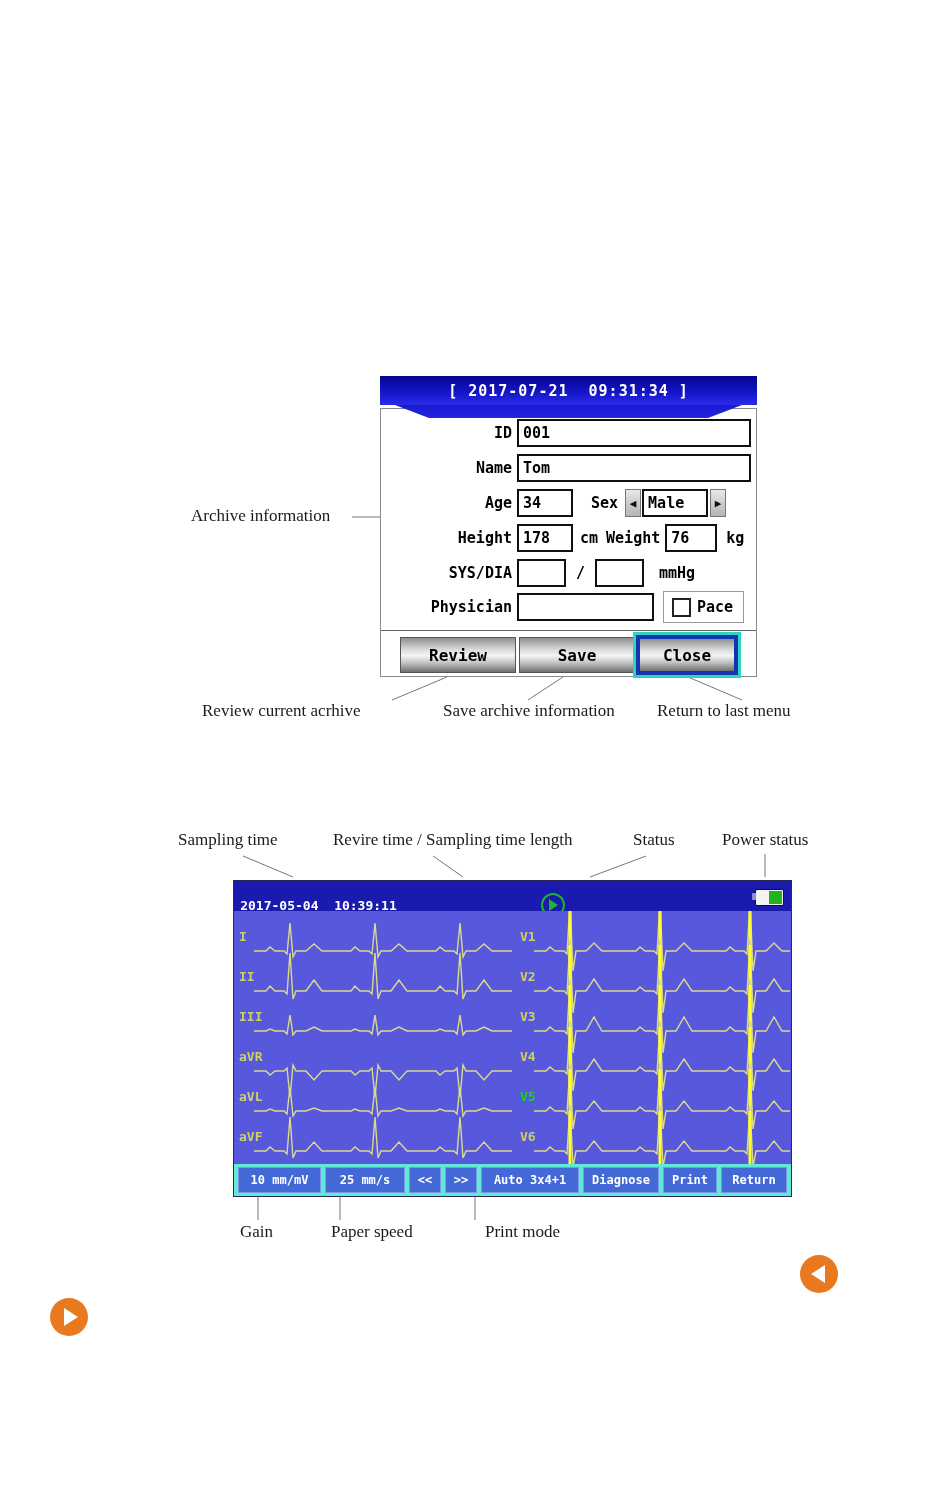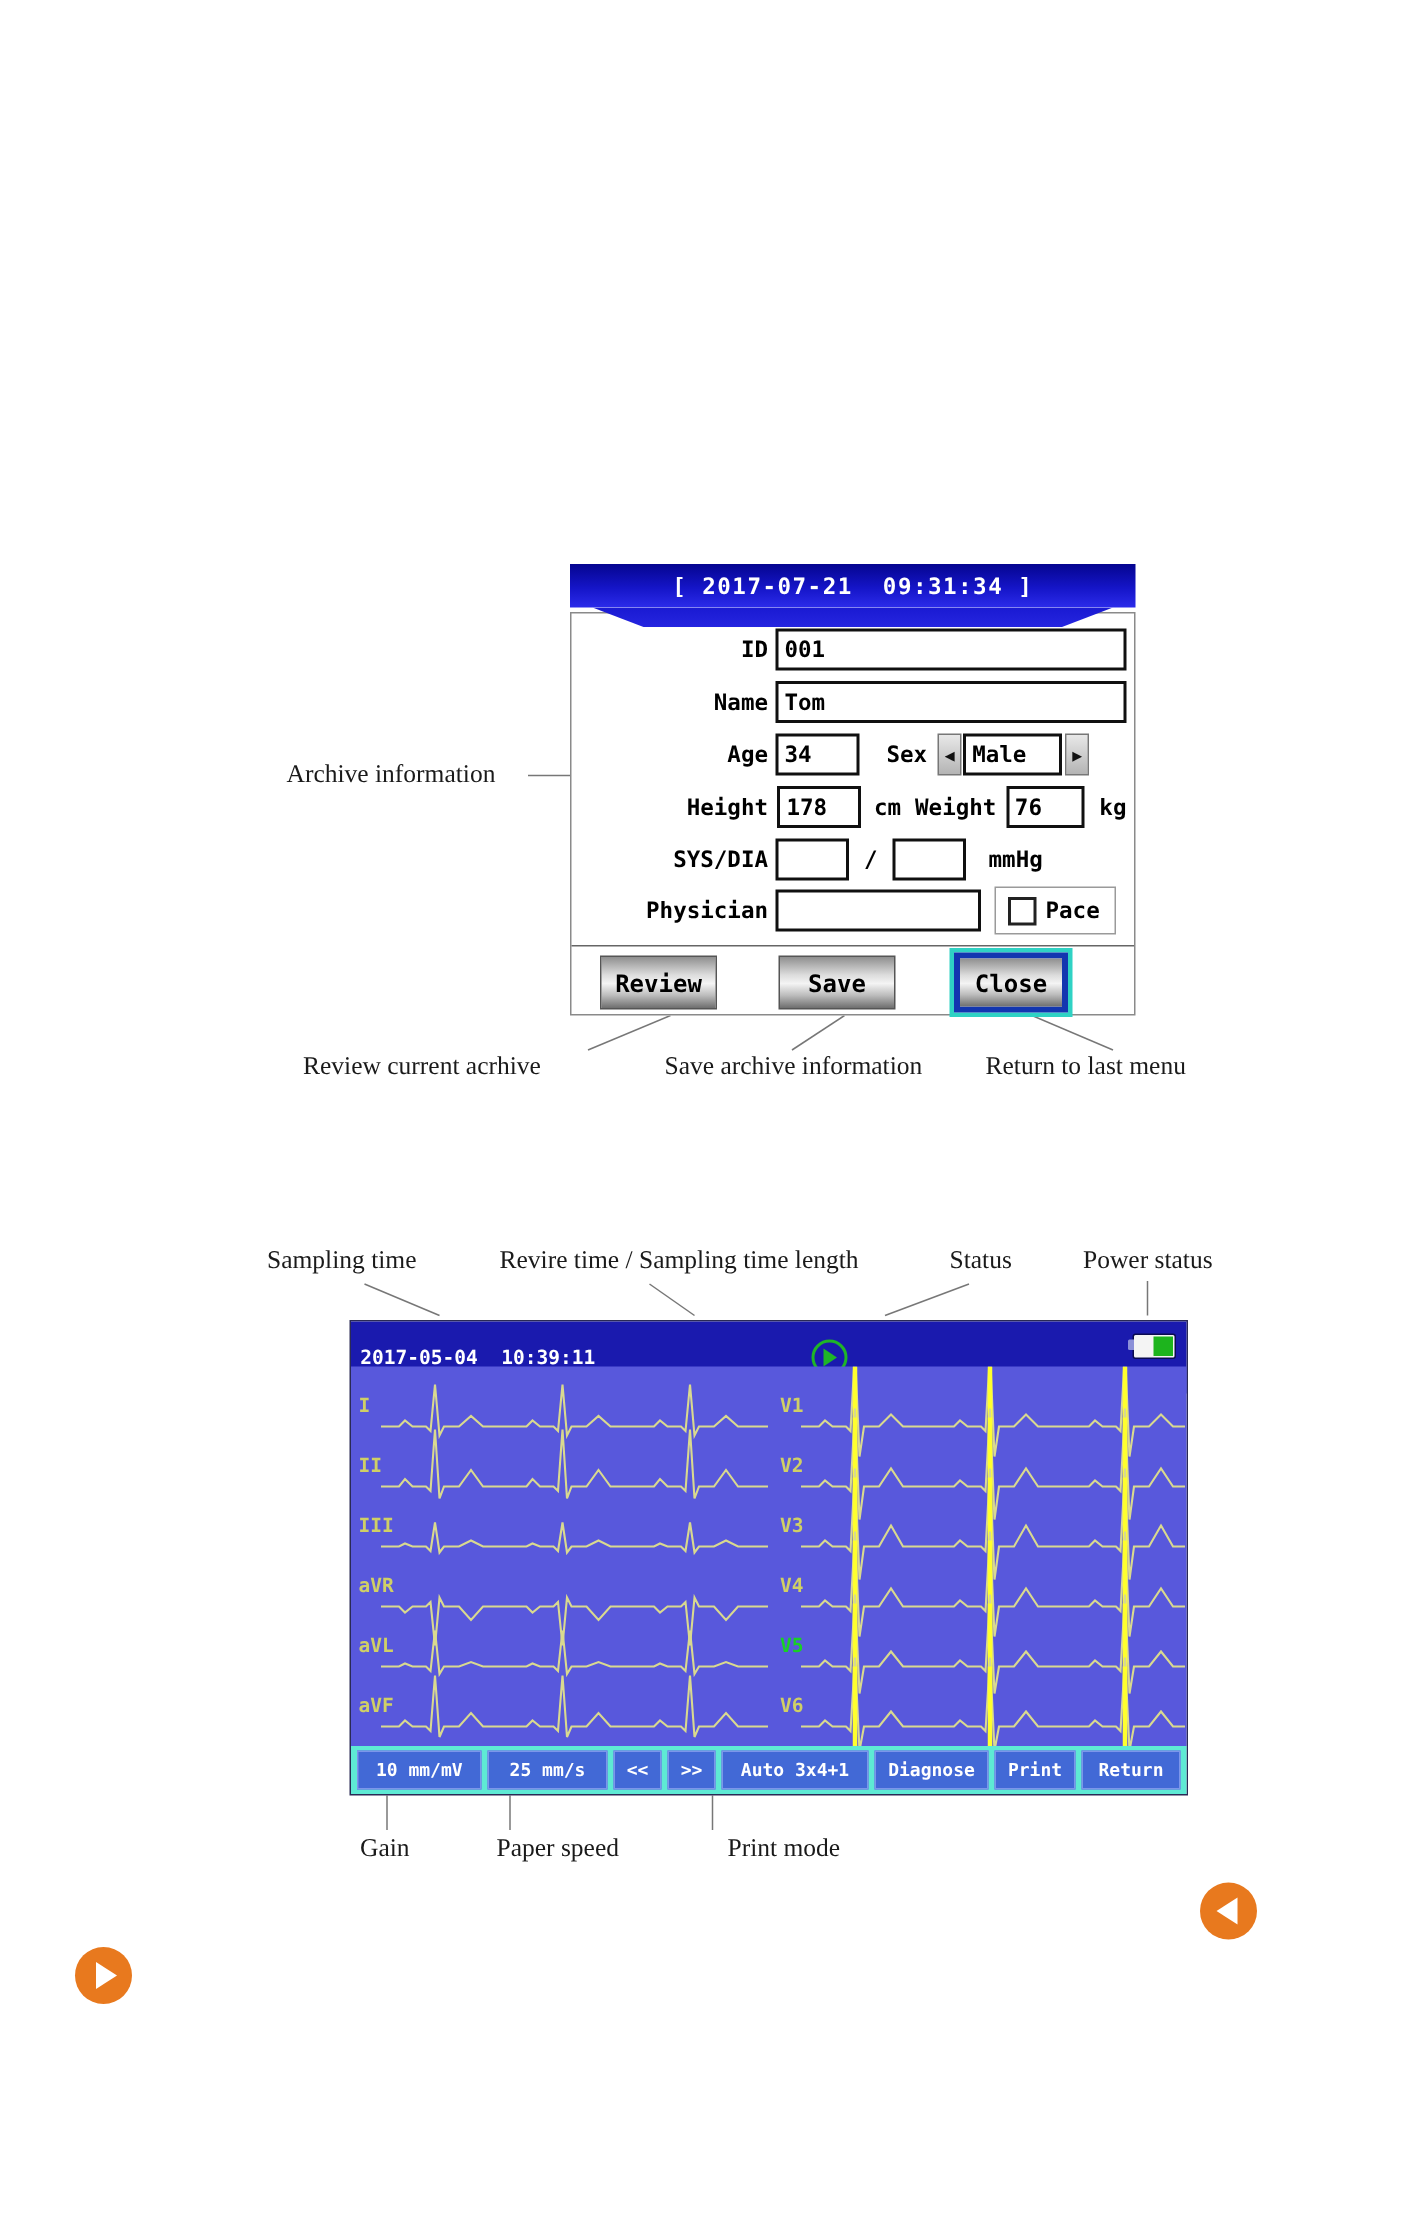--- a/index.html
+++ b/index.html
@@ -31,26 +31,26 @@
   .fbox{height:24px;border:2px solid #101010;background:#fff;margin-left:5px;
     display:flex;align-items:center;padding-left:4px;box-sizing:content-box;
     font-weight:bold;font-size:15px;}
   .spin{width:14px;height:26px;margin-left:2px;border:1px solid #777;
     background:linear-gradient(180deg,#e8e8e8,#b4b4b4);color:#111;
     display:flex;align-items:center;justify-content:center;font-size:11px;cursor:default;}
   .pacewrap{height:30px;border:1px solid #9a9a9a;display:flex;align-items:center;
     padding:0 10px 0 8px;margin-left:9px;}
   .pacebox{width:15px;height:15px;border:2px solid #222;background:#fff;margin-right:6px;}
   .sep{position:absolute;left:1px;right:1px;top:254px;border-top:1px solid #666;z-index:4;}
-  .mbtn{position:absolute;top:261px;width:78px;height:36px;z-index:4;
+  .mbtn{position:absolute;top:261px;width:116px;height:36px;z-index:4;
     border:1px solid #555;box-sizing:border-box;
     background:linear-gradient(180deg,#8f8f8f 0%,#dcdcdc 35%,#f4f4f4 52%,#bdbdbd 75%,#6f6f6f 100%);
     color:#000;font-weight:bold;font-size:16px;font-family:"DejaVu Sans Mono",monospace;
     display:flex;align-items:center;justify-content:center;}
-  .close-ring{position:absolute;left:253px;top:256px;width:82px;height:46px;z-index:4;
+  .close-ring{position:absolute;left:253px;top:256px;width:108px;height:46px;z-index:4;
     border:3px solid #2fd2c4;box-sizing:border-box;}
   .close-blue{position:absolute;inset:0;border:4px solid #1336b0;box-sizing:border-box;}
   .close-btn{position:absolute;inset:0;
     background:linear-gradient(180deg,#8f8f8f 0%,#dcdcdc 35%,#f4f4f4 52%,#bdbdbd 75%,#6f6f6f 100%);
     color:#000;font-weight:bold;font-size:16px;font-family:"DejaVu Sans Mono",monospace;
     display:flex;align-items:center;justify-content:center;}
 
   
   .ecg{position:absolute;left:233px;top:880px;width:557px;height:315px;
     border:1px solid #2a2a55;box-sizing:content-box;font-family:"DejaVu Sans Mono",monospace;}
@@ -118,21 +118,21 @@
 
   <div class="frow" style="top:113px;right:6px;">
     <span class="flabel">Age</span>
     <span class="fbox" style="width:48px;">34</span>
     <span style="margin-left:18px;">Sex</span>
     <span class="spin" style="margin-left:7px;">◀</span>
     <span class="fbox" style="width:58px;margin-left:1px;justify-content:flex-start;">Male</span>
     <span class="spin">▶</span>
   </div>
 
-  <div class="frow" style="top:148px;right:6px;justify-content:space-between;">
+  <div class="frow" style="top:148px;right:6px;">
     <span class="flabel">Height</span>
     <span class="fbox" style="width:48px;">178</span>
     <span style="margin-left:7px;">cm</span>
     <span style="margin-left:8px;">Weight</span>
     <span class="fbox" style="width:44px;">76</span>
     <span style="margin-left:9px;">kg</span>
   </div>
 
   <div class="frow" style="top:183px;right:6px;">
     <span class="flabel">SYS/DIA</span>

